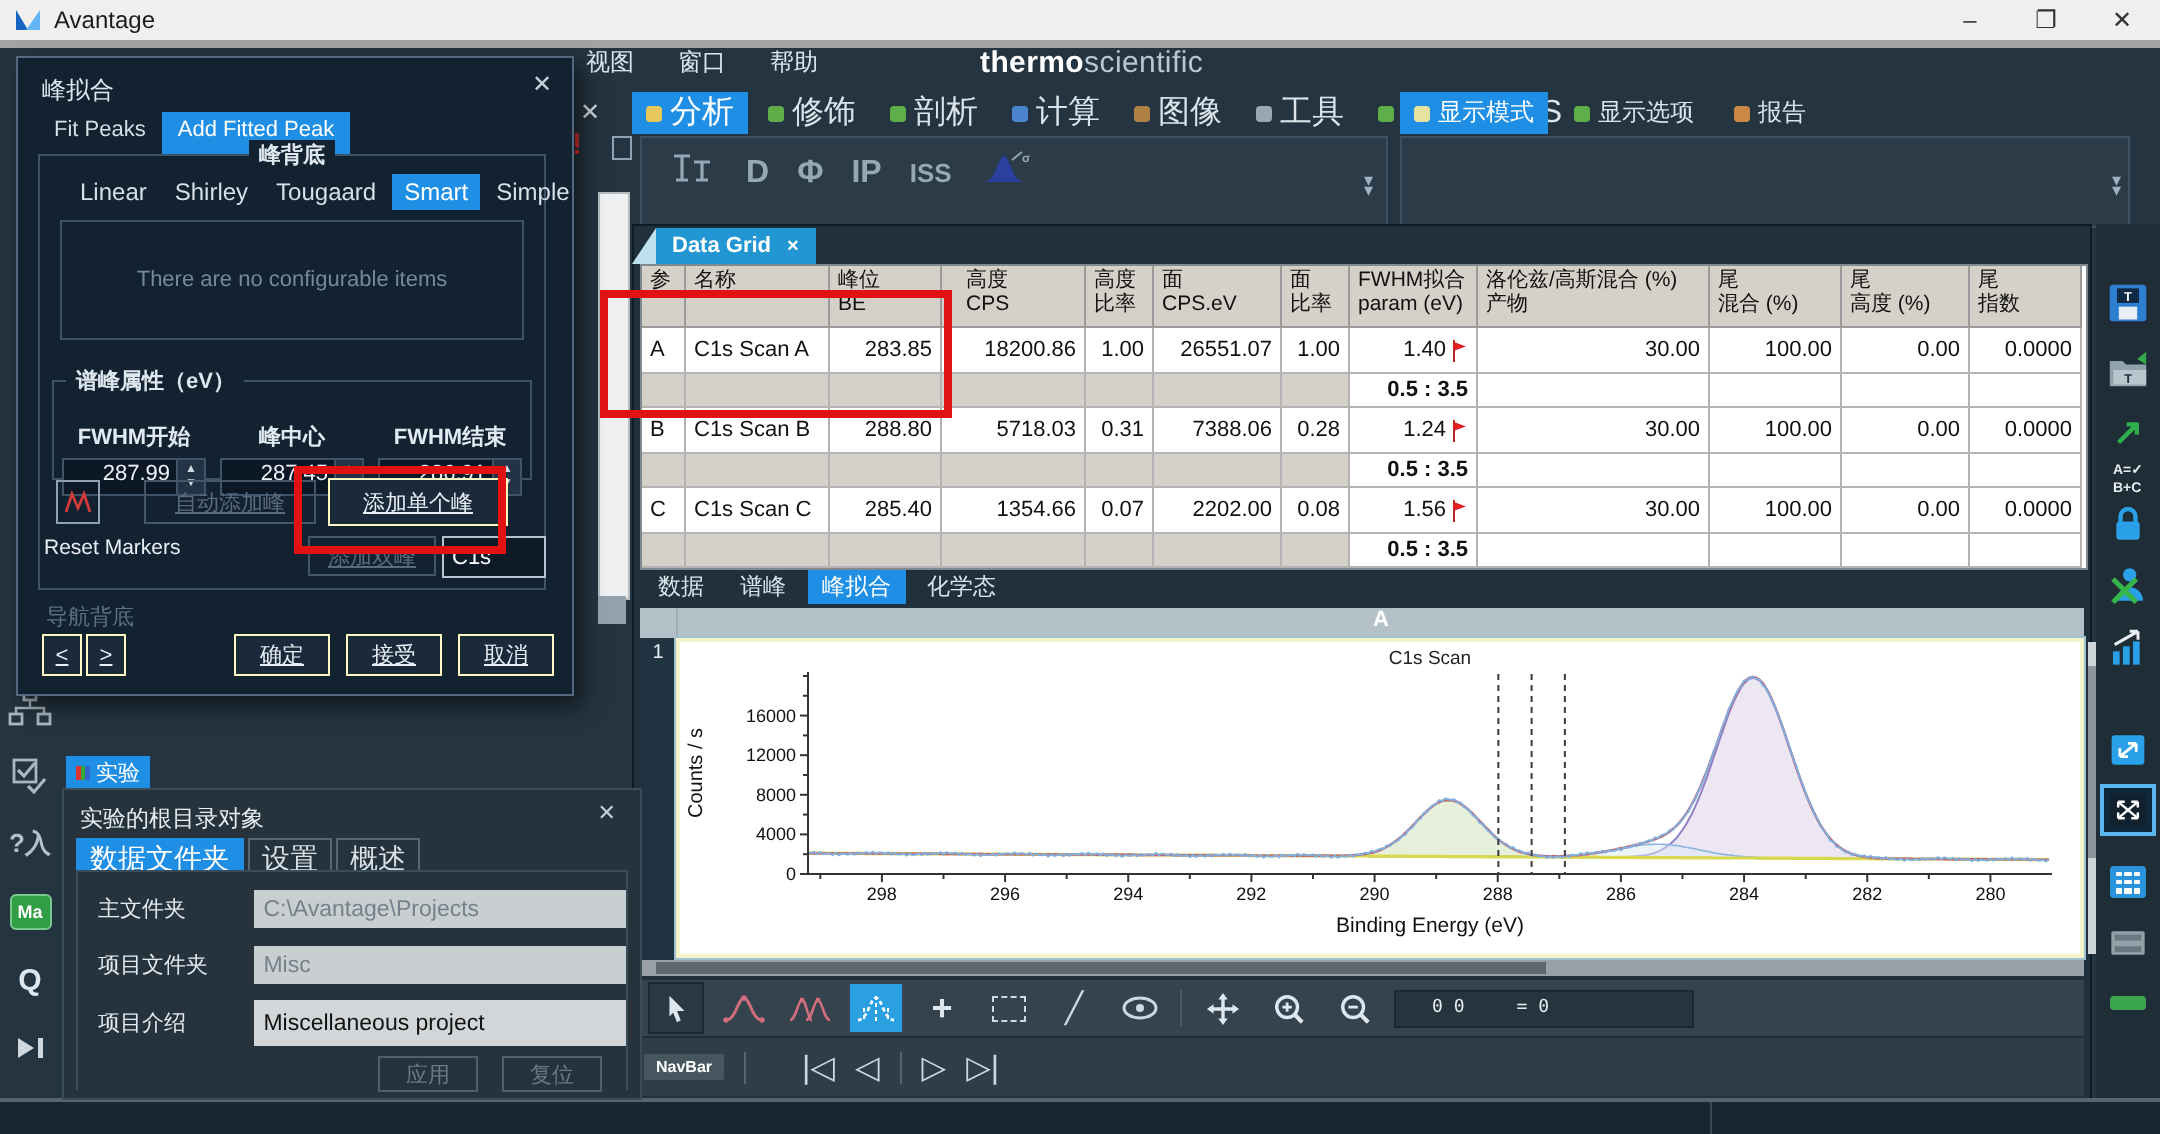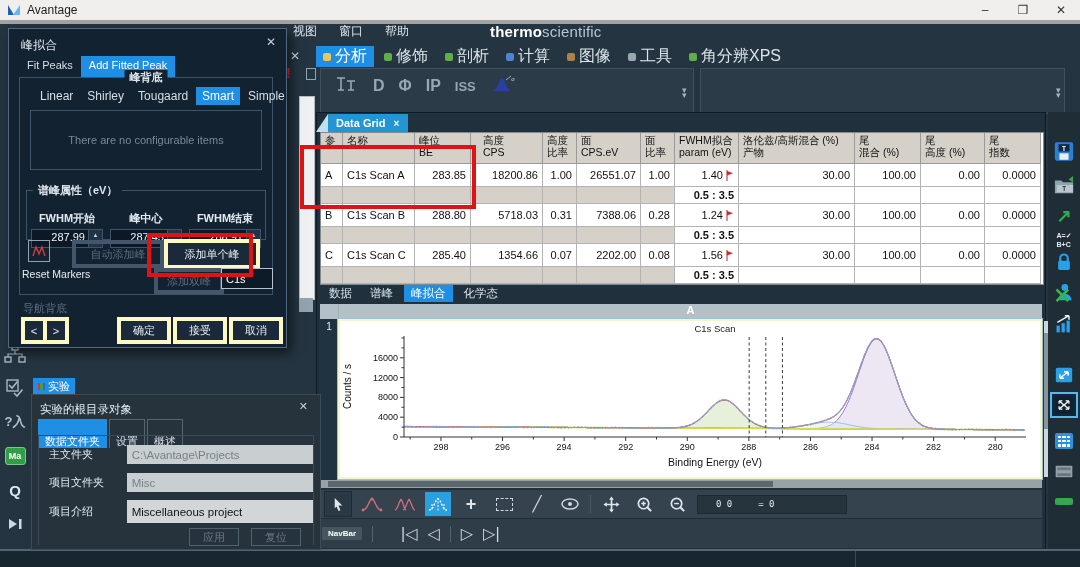--- a/index.html
+++ b/index.html
@@ -108,36 +108,36 @@
   .props{position:absolute;left:6px;top:112px;width:238px;height:48px;border:1px solid #3d5368;}
   .props .legend{left:6px;font-weight:bold;}
   .prow{position:absolute;left:4px;top:20px;right:4px;display:flex;justify-content:space-between;}
   .pcol{display:flex;flex-direction:column;gap:3px;align-items:center;}
   .plabel{font-weight:bold;color:#e2eaf1;}
   .spin{display:flex;width:70px;height:17px;background:#0d1826;border:1px solid #3f5putc;border:1px solid #3f5468;}
   .spin .val{flex:1;text-align:right;padding:1px 3px;color:#eef3f7;}
   .updn{width:13px;display:flex;flex-direction:column;background:#223346;border-left:1px solid #3f5468;
         font-size:6px;line-height:1.1;align-items:center;justify-content:center;color:#cdd7df;}
   .mbtn{position:absolute;left:8px;top:162px;width:20px;height:20px;border:1px solid #8fa2b2;display:flex;align-items:center;justify-content:center;}
-  .dbtn{position:absolute;height:20px;border:4px solid #fef9c3;background:#1a2a3a;color:#e8eef4;
-        display:flex;align-items:center;justify-content:center;}
+  .dbtn{position:absolute;height:20px;border:1px solid #fef9c3;background:#1a2a3a;color:#e8eef4;
+        display:flex;align-items:center;justify-content:center;text-decoration:underline;}
   .dbtn.dis{color:#5a6b7d;border-color:#44566a;background:transparent;}
   .resetm{position:absolute;left:2px;top:190px;color:#e8eef4;font-size:10.5px;}
   .elemfield{position:absolute;left:201px;top:190px;width:46px;height:19px;background:#0d1a28;border:1px solid #b9c2cc;color:#fff;
              display:flex;align-items:center;padding-left:4px;}
   .navbg{position:absolute;left:14px;top:272px;color:#5b7082;}
   .ftr{position:absolute;top:288px;height:19px;}
   
   .exp-tab{left:33px;top:378px;height:16px;background:#1f8fe5;color:#fff;font-size:11px;display:flex;align-items:center;gap:3px;padding:0 5px;}
   .rgb{width:7px;height:7px;display:inline-block;background:linear-gradient(90deg,#d33 33%,#3a3 33% 66%,#36c 66%);}
   .exp-panel{left:31px;top:394px;width:288px;height:154px;background:#26333d;border:1px solid #3a4c58;font-size:11px;}
   .exp-title{position:absolute;left:8px;top:7px;color:#e6edf2;font-size:11.5px;}
   .exp-x{position:absolute;right:12px;top:5px;color:#c4cfd8;font-size:11px;}
   .exp-tabs{position:absolute;left:6px;top:24px;display:flex;gap:2px;height:16px;}
-  .etab{padding:14px 6px;color:#d7dfe7;border:1px solid #55666f;border-bottom:none;font-size:11px;text-align:center;}
+  .etab{padding:1px 6px;color:#d7dfe7;border:1px solid #55666f;border-bottom:none;font-size:14px;text-align:center;}
   .etab.active{background:#1f8fe5;color:#fff;border-color:#1f8fe5;}
   .exp-body{position:absolute;left:6px;top:40px;right:6px;bottom:4px;border:1px solid #3a4c58;border-bottom:none;}
   .frow{position:absolute;left:0;right:0;display:flex;align-items:center;}
   .flabel{width:82px;padding-left:10px;color:#e2eaf1;}
   .finput{width:186px;height:19px;display:flex;align-items:center;padding:0 5px;font-size:11.5px;}
   .finput.muted{background:#c9ced1;color:#75828b;}
   .finput.plain{background:#d2d6d8;color:#111;height:23px;}
   .ebtn{position:absolute;width:48px;height:16px;border:1px solid #4e616c;color:#687a85;display:flex;align-items:center;justify-content:center;}
   
   .lstrip{left:0;top:330px;width:30px;height:225px;display:flex;flex-direction:column;align-items:center;gap:14px;padding-top:14px;}
@@ -195,20 +195,34 @@
         <div class="tabicon" style="background: rgb(176, 128, 68); display: inline-block;"></div>
         <span>图像</span>
       </div>
       <div class="rtab">
         <div class="tabicon" style="background: rgb(154, 167, 176); display: inline-block;"></div>
         <span>工具</span>
       </div>
       <div class="rtab">
         <div class="tabicon" style="background: rgb(95, 174, 74); display: inline-block;"></div>
         <span>角分辨XPS</span>
+      </div>
+    </div>
+  <div class="abs rtabs-right" id="rtabs-right">
+      <div class="rtab active">
+        <div class="tabicon" style="background: rgb(232, 226, 160); display: inline-block;"></div>
+        <span>显示模式</span>
+      </div>
+      <div class="rtab">
+        <div class="tabicon" style="background: rgb(95, 174, 74); display: inline-block;"></div>
+        <span>显示选项</span>
+      </div>
+      <div class="rtab">
+        <div class="tabicon" style="background: rgb(204, 136, 68); display: inline-block;"></div>
+        <span>报告</span>
       </div>
     </div>
   <div class="abs toolbox" style="left:320px;width:372px;">
     <div class="tools" id="ribbon-tools">
         <div><svg width="26" height="18" viewBox="0 0 26 18">
             <path d="M4 3 h8 M8 3 v12 M5 15 h6 M14 6 h8 M18 6 v9 M15 15 h6" stroke="#97a8b5" stroke-width="1.6" fill="none"></path>
           </svg></div>
         <div class="tool-txt">D</div>
         <div class="tool-txt">Φ</div>
         <div class="tool-txt">IP</div>

